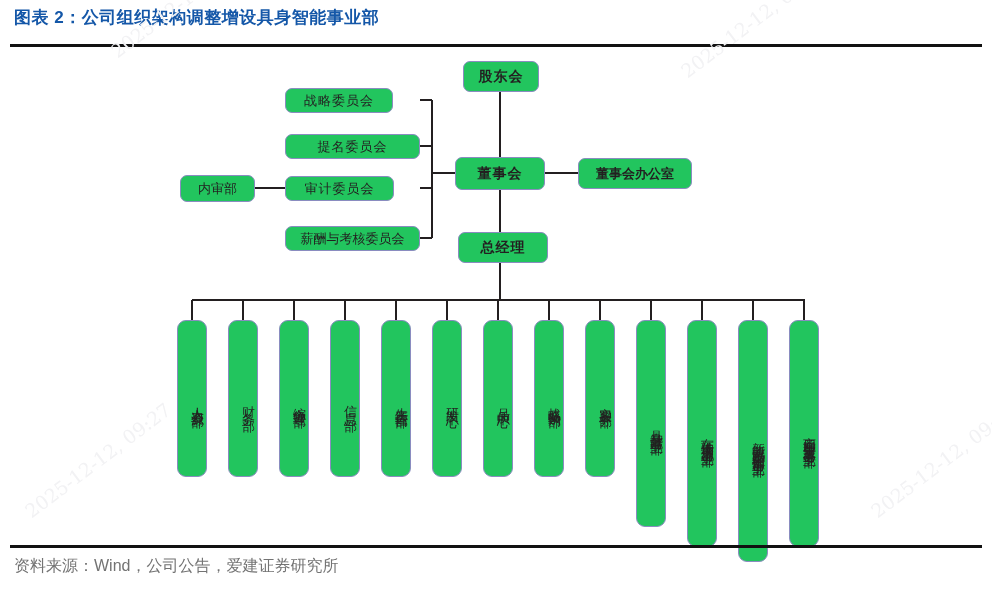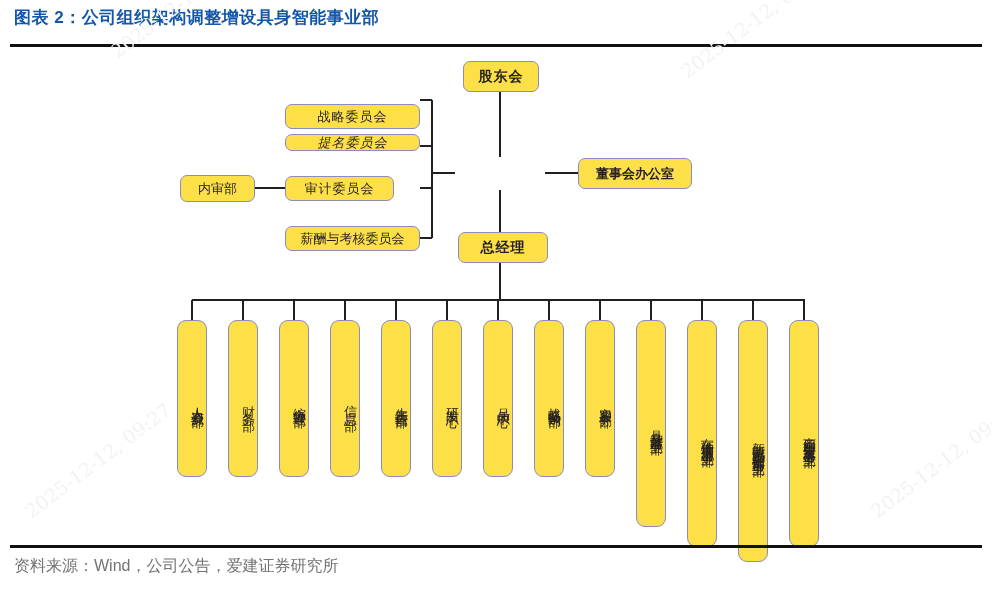--- a/index.html
+++ b/index.html
@@ -34,21 +34,21 @@
   
   #diagram{
     position:absolute;left:0;top:48px;width:992px;height:495px;
   }
   #diagram-svg{position:absolute;left:0;top:0;}
 
   
   .node{
     position:absolute;box-sizing:border-box;
     border:1.4px solid #8a8cc0;border-radius:7px;
-    background:#fde047;
+    background:#22c55e;
     display:flex;align-items:center;justify-content:center;
     color:#231f20;
     font-family:"DejaVu Serif","Liberation Serif",serif;
     font-weight:bold;
   }
   .node.h{            
     font-size:14px;letter-spacing:1px;white-space:nowrap;
   }
   .node.dept{         
     writing-mode:vertical-rl;text-orientation:upright;
@@ -113,29 +113,30 @@
       <path d="M600,252 L600,272"></path>
       <path d="M651,252 L651,272"></path>
       <path d="M702,252 L702,272"></path>
       <path d="M753,252 L753,272"></path>
       <path d="M804,252 L804,272"></path>
     </g>
   </svg>
 
   <div class="node h" style="left:463px;top:13px;width:76px;height:31px;">股东会</div>
 
+  <div class="node h" style="left:455px;top:109px;width:90px;height:33px;">董事会</div>
 
   <div class="node h" style="left:458px;top:184px;width:90px;height:31px;">总经理</div>
 
   <div class="node h" style="left:578px;top:110px;width:114px;height:31px;font-size:13px;letter-spacing:0px;">董事会办公室</div>
 
   <div class="node h" style="left:180px;top:127px;width:75px;height:27px;font-size:13px;letter-spacing:0px;font-family:'DejaVu Sans','Liberation Sans',sans-serif;font-weight:normal;text-align:center;">内审部</div>
 
-  <div class="node h" style="left:285px;top:56px;width:135px;height:25px;font-size:13px;letter-spacing:1px;font-family:'DejaVu Sans','Liberation Sans',sans-serif;font-weight:normal;text-align:right;">战略委员会</div>
-  <div class="node h" style="left:285px;top:86px;width:135px;height:17px;font-size:13px;letter-spacing:1px;font-family:'DejaVu Sans','Liberation Sans',sans-serif;font-weight:normal;font-style:italic;">提名委员会</div>
+  <div class="node h" style="left:285px;top:40px;width:108px;height:25px;font-size:13px;letter-spacing:1px;font-family:'DejaVu Sans','Liberation Sans',sans-serif;font-weight:normal;text-align:right;">战略委员会</div>
+  <div class="node h" style="left:285px;top:86px;width:135px;height:25px;font-size:13px;letter-spacing:1px;font-family:'DejaVu Sans','Liberation Sans',sans-serif;font-weight:normal;">提名委员会</div>
   <div class="node h" style="left:285px;top:128px;width:109px;height:25px;font-size:13px;letter-spacing:1px;font-family:'DejaVu Sans','Liberation Sans',sans-serif;font-weight:normal;">审计委员会</div>
   <div class="node h" style="left:285px;top:178px;width:135px;height:25px;font-size:13px;letter-spacing:0px;font-family:Liberation Sans, sans-serif;font-weight:normal;">薪酬与考核委员会</div>
 
   <div class="node dept" style="left:177px;top:272px;width:30px;height:157px;">人力资源部</div>
   <div class="node dept spaced" style="left:228px;top:272px;width:30px;height:157px;">财务部</div>
   <div class="node dept" style="left:279px;top:272px;width:30px;height:157px;">综合管理部</div>
   <div class="node dept spaced" style="left:330px;top:272px;width:30px;height:157px;">信息部</div>
   <div class="node dept" style="left:381px;top:272px;width:30px;height:157px;">生产运营部</div>
   <div class="node dept" style="left:432px;top:272px;width:30px;height:157px;">研发中心</div>
   <div class="node dept" style="left:483px;top:272px;width:30px;height:157px;">品质中心</div>

